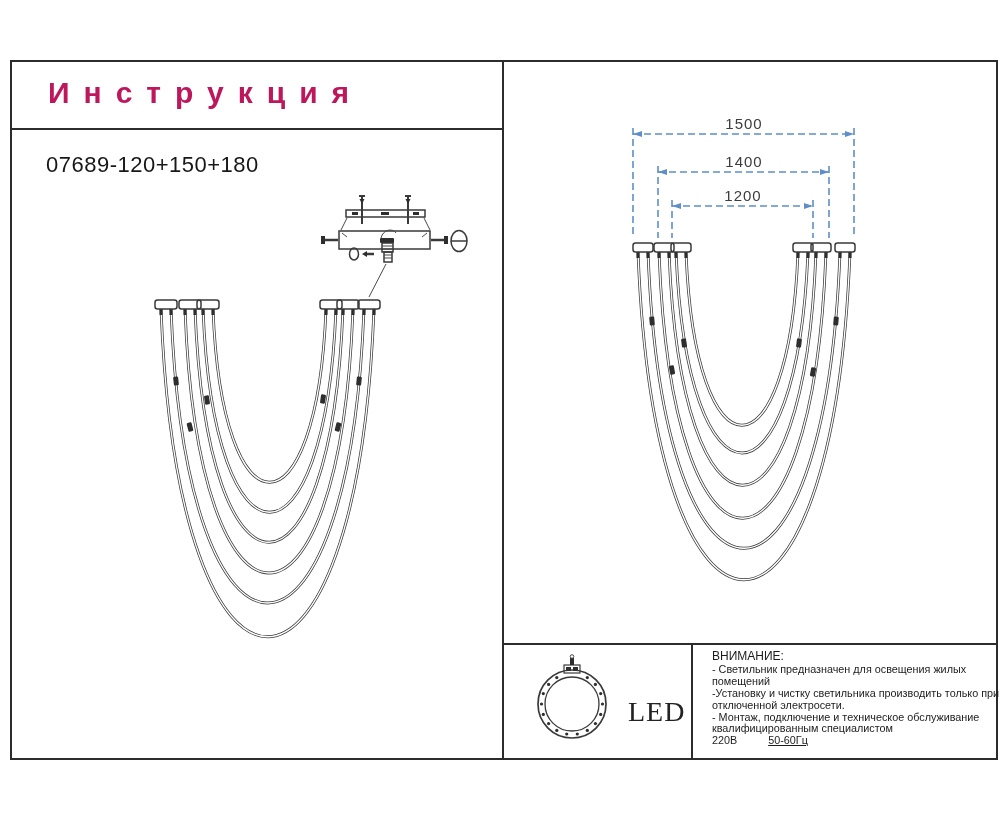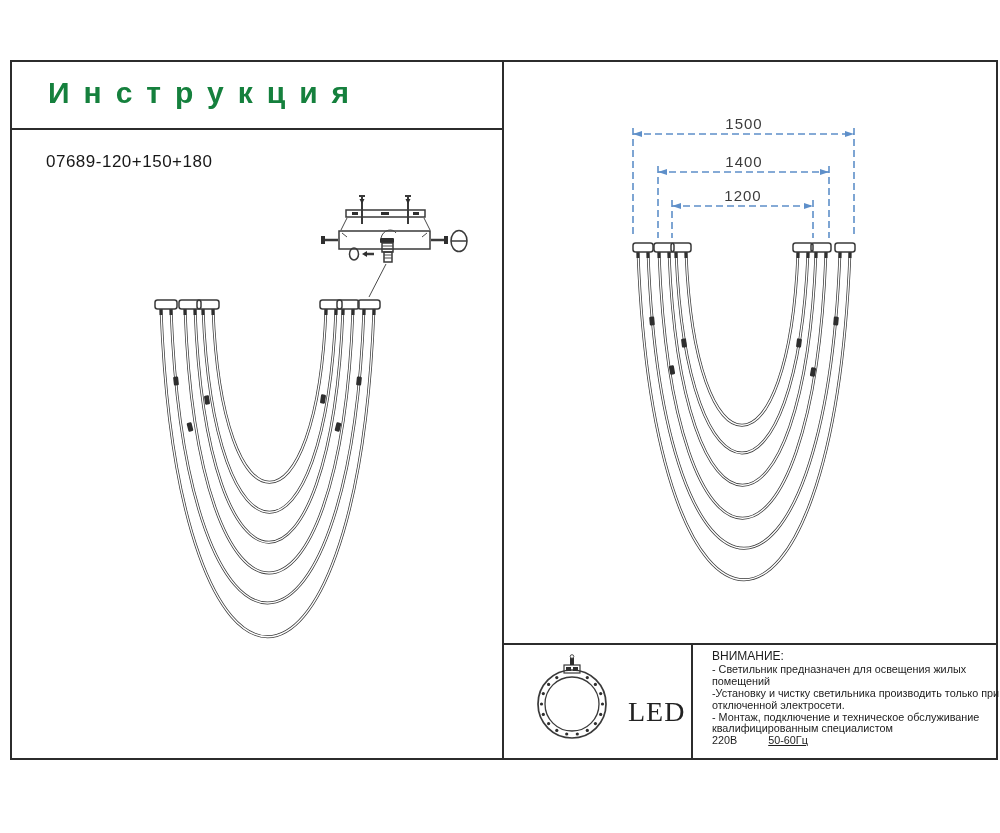--- a/index.html
+++ b/index.html
@@ -4,24 +4,24 @@
 <style>
   html,body{margin:0;padding:0;background:#ffffff;}
   .page{
     position:relative;width:1000px;height:833px;background:#ffffff;
     font-family:"Liberation Sans", sans-serif;color:#1a1a1a;overflow:hidden;
   }
   .frame{position:absolute;box-sizing:border-box;border:2px solid #2c2c2c;background:transparent;}
   .vline,.hline{position:absolute;background:#2c2c2c;}
   .title{
     position:absolute;left:48px;top:76px;font-size:30px;font-weight:600;
-    letter-spacing:14px;color:#15803d;white-space:nowrap;
+    letter-spacing:14px;color:#be185d;white-space:nowrap;
   }
   .model{
-    position:absolute;left:46px;top:152px;font-size:17px;color:#171717;
+    position:absolute;left:46px;top:152px;font-size:22px;color:#171717;
     letter-spacing:0.5px;white-space:nowrap;
   }
   .drawing-svg{position:absolute;left:0;top:0;pointer-events:none;}
   .cable-outer{fill:none;stroke:#3a3a3a;stroke-width:2.8px;}
   .cable-inner{fill:none;stroke:#ffffff;stroke-width:1.3px;}
   .ln{fill:none;stroke:#3a3a3a;stroke-width:1.5px;}
   .lnthin{fill:none;stroke:#4a4a4a;stroke-width:1px;}
   .dkfill{fill:#2e2e2e;stroke:none;}
   .dim{fill:none;stroke:#5e8fc9;stroke-width:1.6px;stroke-dasharray:7 4;}
   .dimarrow{fill:#5e8fc9;stroke:none;}

